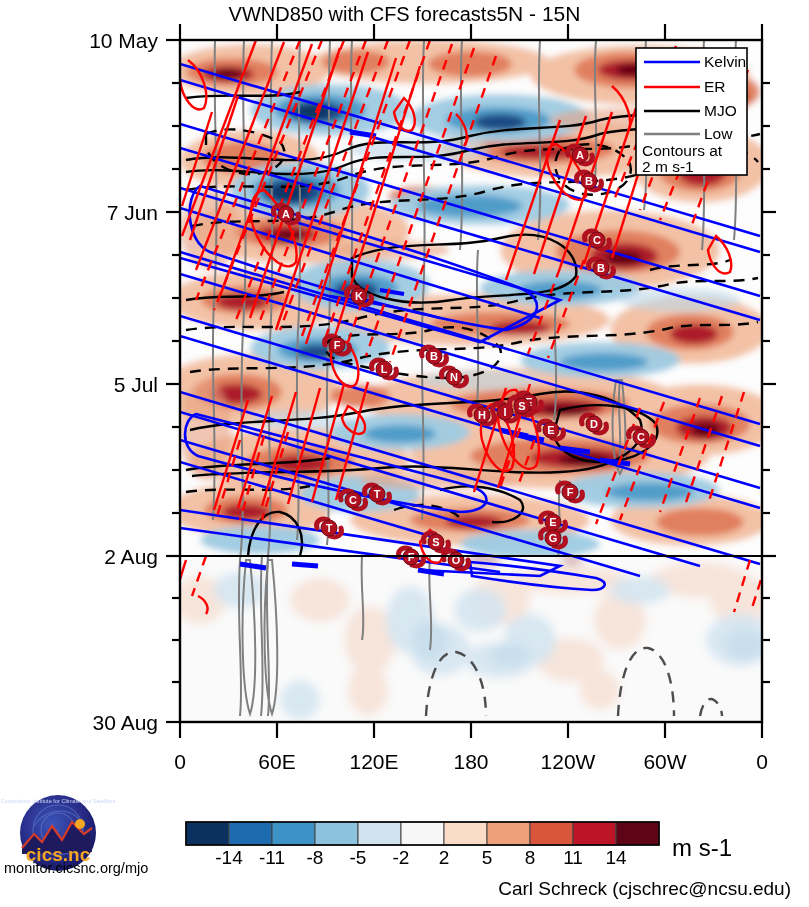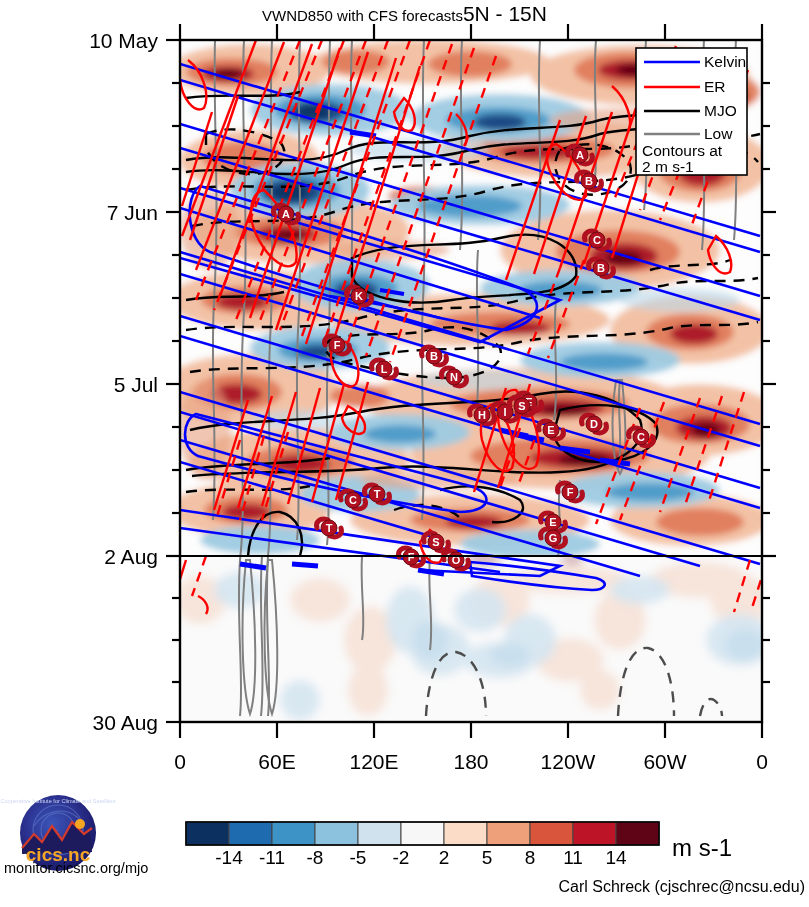--- a/index.html
+++ b/index.html
@@ -1,31 +1,31 @@
 <!DOCTYPE html>
 <html><head>
 <meta charset="utf-8">
 <style>
   html,body{margin:0;padding:0;background:#ffffff;}
   body{width:809px;height:907px;position:relative;
        font-family:"Liberation Sans", sans-serif; color:#000;
        -webkit-font-smoothing:antialiased;}
   .root{position:absolute;inset:0;}
   #titlewrap{position:absolute;left:0;top:2px;width:809px;text-align:center;}
-  #titlewrap .t1{font-size:15px;margin-top:25px;}
+  #titlewrap .t1{font-size:20px;margin-top:25px;}
   #titlewrap .t2{font-size:21px;text-align:center;}
   svg{display:block;}
   #chartsvg{position:absolute;left:0;top:0;}
   .axlabel{font-size:21px;font-family:"Liberation Sans",sans-serif;fill:#000;}
   .cblabel{font-size:19px;font-family:"Liberation Sans",sans-serif;fill:#000;}
   .leglabel{font-size:15.5px;font-family:"Liberation Sans",sans-serif;fill:#000;}
   .stormtxt{font-size:11px;font-weight:bold;font-family:"Liberation Sans",sans-serif;
             fill:#ffffff;text-anchor:middle;}
   #footleft{position:absolute;left:4px;top:860px;font-size:14.5px;}
-  #footright{position:absolute;right:4px;top:878px;font-size:16px;}
+  #footright{position:absolute;right:18px;top:878px;font-size:19px;}
   .unit{font-size:24px;font-family:"Liberation Sans",sans-serif;fill:#000;}
 </style>
 </head>
 <body>
 
 <div class="root">
 
   <div id="titlewrap">
     <span class="t1">VWND850 with CFS forecasts</span><span class="t2">5N - 15N</span>
   </div>

